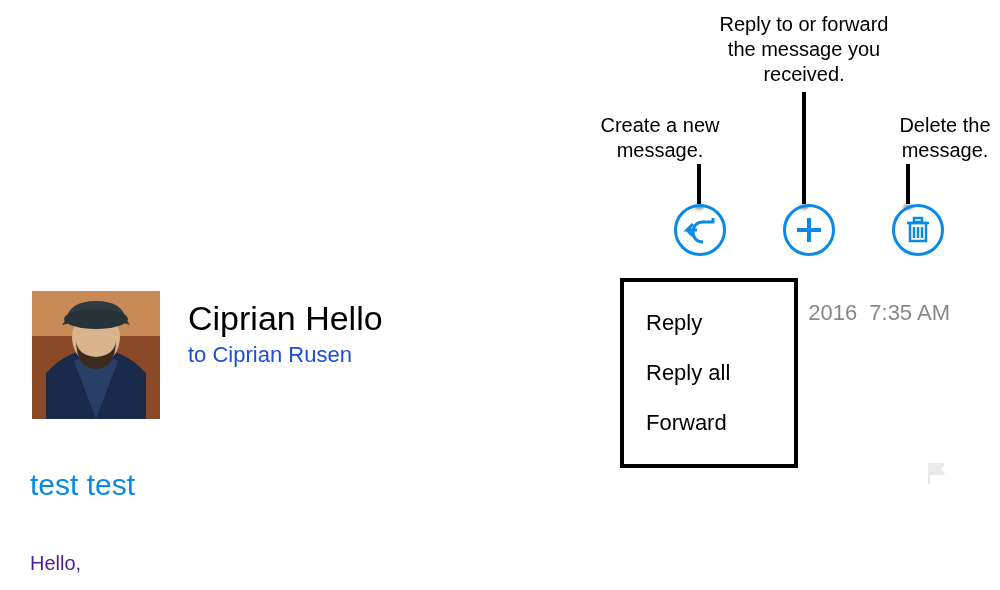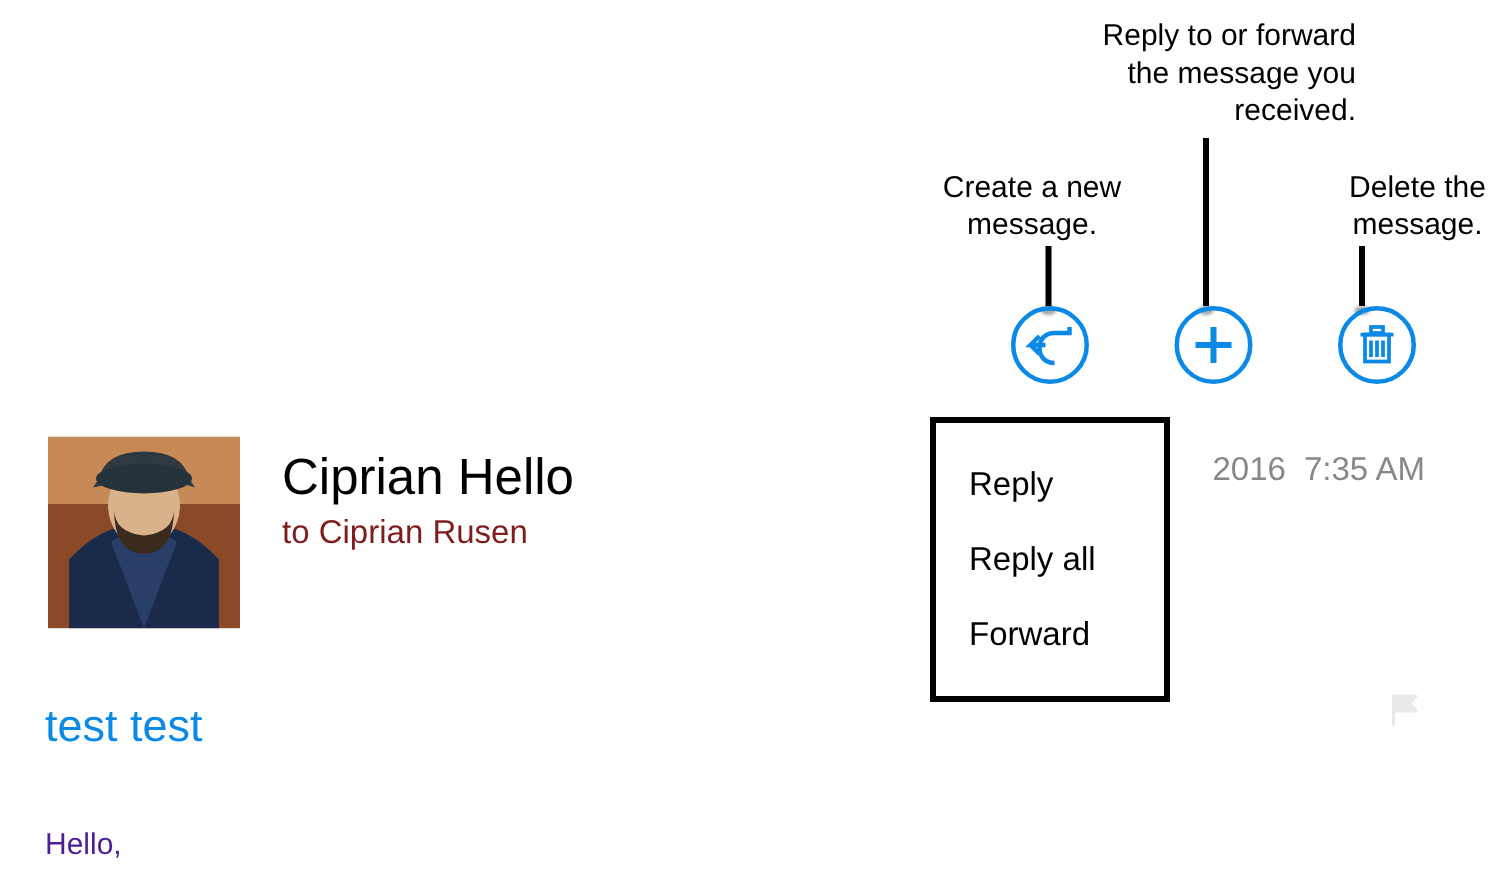--- a/index.html
+++ b/index.html
@@ -19,24 +19,23 @@
       position: absolute;
       font-size: 20px;
       color: #000;
       text-align: center;
       line-height: 1.25;
     }
     .ann-reply {
       left: 704px;
       top: 12px;
       width: 200px;
-      text-align: right;
     }
     .ann-new {
-      left: 613px;
+      left: 585px;
       top: 113px;
       width: 150px;
       text-align: center;
     }
     .ann-delete {
       left: 885px;
       top: 113px;
       width: 120px;
     }
     .pointer-line {
@@ -103,21 +102,21 @@
     .sender-text {
       padding-top: 8px;
     }
     .sender-name {
       font-size: 34px;
       font-weight: 300;
       color: #000;
     }
     .sender-to {
       font-size: 22px;
-      color: #7f1d1d;
+      color: #1d4ed8;
       margin-top: 4px;
     }
 
     .meta-time {
       position: absolute;
       top: 300px;
       right: 50px;
       color: #888;
       font-size: 22px;
       display: flex;
@@ -145,21 +144,21 @@
       position: absolute;
       top: 460px;
       right: 50px;
       opacity: 0.18;
     }
 
     .dropdown {
       position: absolute;
       top: 278px;
       left: 620px;
-      width: 160px;
+      width: 178px;
       border: 4px solid #000;
       background: #fff;
       padding: 16px 0;
     }
     .dropdown .item {
       font-size: 22px;
       padding: 12px 22px;
       cursor: pointer;
     }
   </style>

